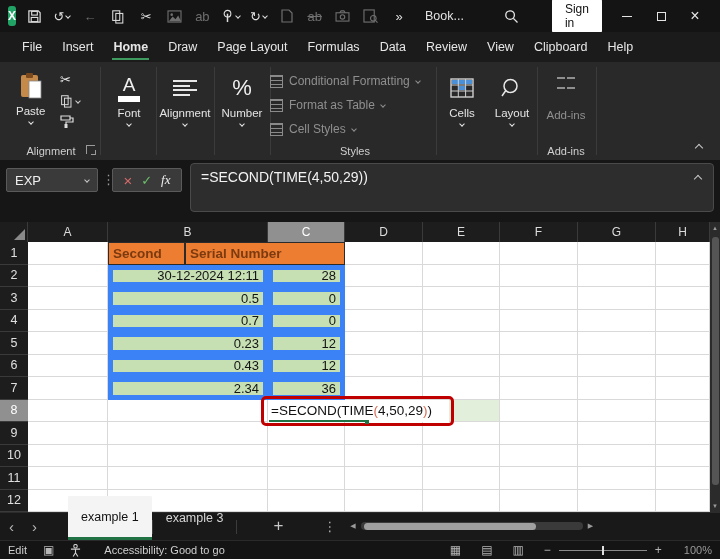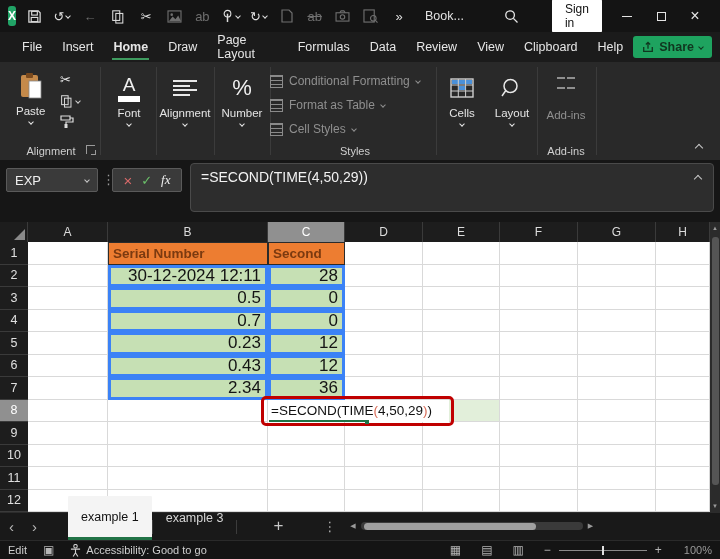--- a/index.html
+++ b/index.html
@@ -82,21 +82,21 @@
   .ch{height:20px;background:#1d1d1d;border-right:1px solid #3a3a3a;display:flex;align-items:center;
       justify-content:center;font-size:12px;color:#dcdcdc}
   .corner{width:28px;height:20px;background:#1d1d1d;border-right:1px solid #3a3a3a;position:relative}
   .corner::after{content:"";position:absolute;right:2px;bottom:2px;border-style:solid;
       border-width:0 0 11px 11px;border-color:transparent transparent #8a8a8a transparent}
   .row{display:flex;height:22.5px}
   .rh{width:28px;background:#1d1d1d;border-bottom:1px solid #3a3a3a;color:#e0e0e0;font-size:12.5px;
       display:flex;align-items:center;justify-content:center}
   .sel{background:#909090 !important;color:#fff !important}
   .cel{background:#fff;border-right:1px solid #d9d9d9;border-bottom:1px solid #d9d9d9}
-  .tc{background:#C6E0B4;border:3px solid #3b82f6;color:#141414;font-size:17px;display:flex;
+  .tc{background:#C6E0B4;border:5px solid #3b82f6;color:#141414;font-size:13px;display:flex;
       align-items:center;justify-content:flex-end;padding-right:4px;font-weight:500}
   .th{background:#ED7D31;color:#7B3A10;font-weight:700;font-size:13.5px;display:flex;align-items:center;
       justify-content:flex-start;padding-left:4px;border:1px solid #2b2b2b}
   .g8{background:#E2EFDA}
   .editbox{position:absolute;left:268px;top:177.5px;width:181px;height:22.5px;background:#fff;z-index:5;
            display:flex;align-items:center;padding-left:3px;font-size:13.5px;color:#111;white-space:nowrap}
   .pr{color:#D86B57}
   .redbox{position:absolute;left:261px;top:173.5px;width:193px;height:30px;border:3px solid #C00000;
           border-radius:5px;z-index:6}
   .eline{position:absolute;left:269px;top:198px;width:98px;height:2px;background:#217346;z-index:7}
@@ -233,28 +233,20 @@
     <span class="mtab">Insert</span>
     <span class="mtab active">Home</span>
     <span class="mtab">Draw</span>
     <span class="mtab">Page Layout</span>
     <span class="mtab">Formulas</span>
     <span class="mtab">Data</span>
     <span class="mtab">Review</span>
     <span class="mtab">View</span>
     <span class="mtab">Clipboard</span>
     <span class="mtab">Help</span>
-    <span class="share">
-      <svg width="12" height="12" viewBox="0 0 14 14">
-          <path d="M2 7v5h10V7" fill="none" stroke="#10361f" stroke-width="1.5"></path>
-          <path d="M7 9V1.5M4.5 4L7 1.5 9.5 4" fill="none" stroke="#10361f" stroke-width="1.5"></path>
-        </svg>
-      <span>Share</span>
-      <i class="cv s"></i>
-    </span>
   </div>
 
   <div class="ribbon">
 
     <div class="vbtn" style="left:16px;top:8px">
       <span class="icbox">
         <svg width="24" height="28" viewBox="0 0 24 28">
             <rect x="2" y="3" width="17" height="22" rx="2" fill="#C58A4A"></rect>
             <rect x="7" y="1" width="7" height="5" rx="1" fill="#7a4a1e"></rect>
             <rect x="10" y="9" width="12" height="17" fill="#fff" stroke="#888" stroke-width="0.8"></rect>
@@ -400,22 +392,22 @@
       <div class="ch d">D</div>
       <div class="ch e">E</div>
       <div class="ch f">F</div>
       <div class="ch g">G</div>
       <div class="ch h">H</div>
     </div>
 
     <div class="row">
       <div class="rh">1</div>
       <div class="cel a"></div>
+      <div class="cel c th">Second</div>
       <div class="cel b th">Serial Number</div>
-      <div class="cel c th">Second</div>
       <div class="cel d"></div>
         <div class="cel e"></div>
         <div class="cel f"></div>
         <div class="cel g"></div>
         <div class="cel h"></div>
     </div>
     <div class="row">
       <div class="rh">2</div>
       <div class="cel a"></div>
       <div class="cel b tc">30-12-2024 12:11</div>
@@ -569,21 +561,21 @@
       <span class="htrack">
           <span class="hthumb"></span>
         </span>
       <span>▶</span>
     </span>
   </div>
 
   <div class="statusbar">
     <span>Edit</span>
     <span class="sb-ico" style="margin-left:16px">▣</span>
-    <span style="margin-left:16px;display:flex;align-items:center;gap:5px">
+    <span style="margin-left:16px;display:flex;align-items:center;gap:23px">
       <svg width="11" height="13" viewBox="0 0 12 14">
           <circle cx="6" cy="2.3" r="1.9" fill="none" stroke="#cfcfcf" stroke-width="1.2"></circle>
           <path d="M1 5.5h10M6 5.5v4M6 9.5L3.4 13.5M6 9.5l2.6 4" fill="none" stroke="#cfcfcf" stroke-width="1.2"></path>
         </svg>
       <span>Accessibility: Good to go</span>
     </span>
     <span style="margin-left:auto;display:flex;align-items:center;gap:20px">
       <span class="sb-ico">▦</span>
       <span class="sb-ico">▤</span>
       <span class="sb-ico">▥</span>

